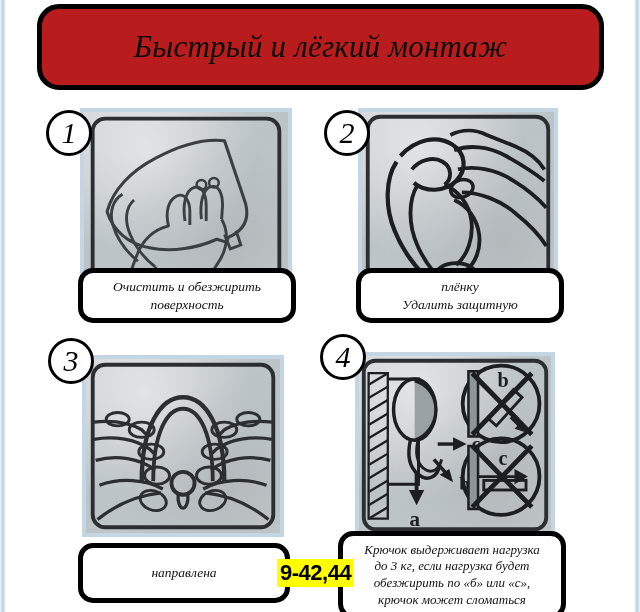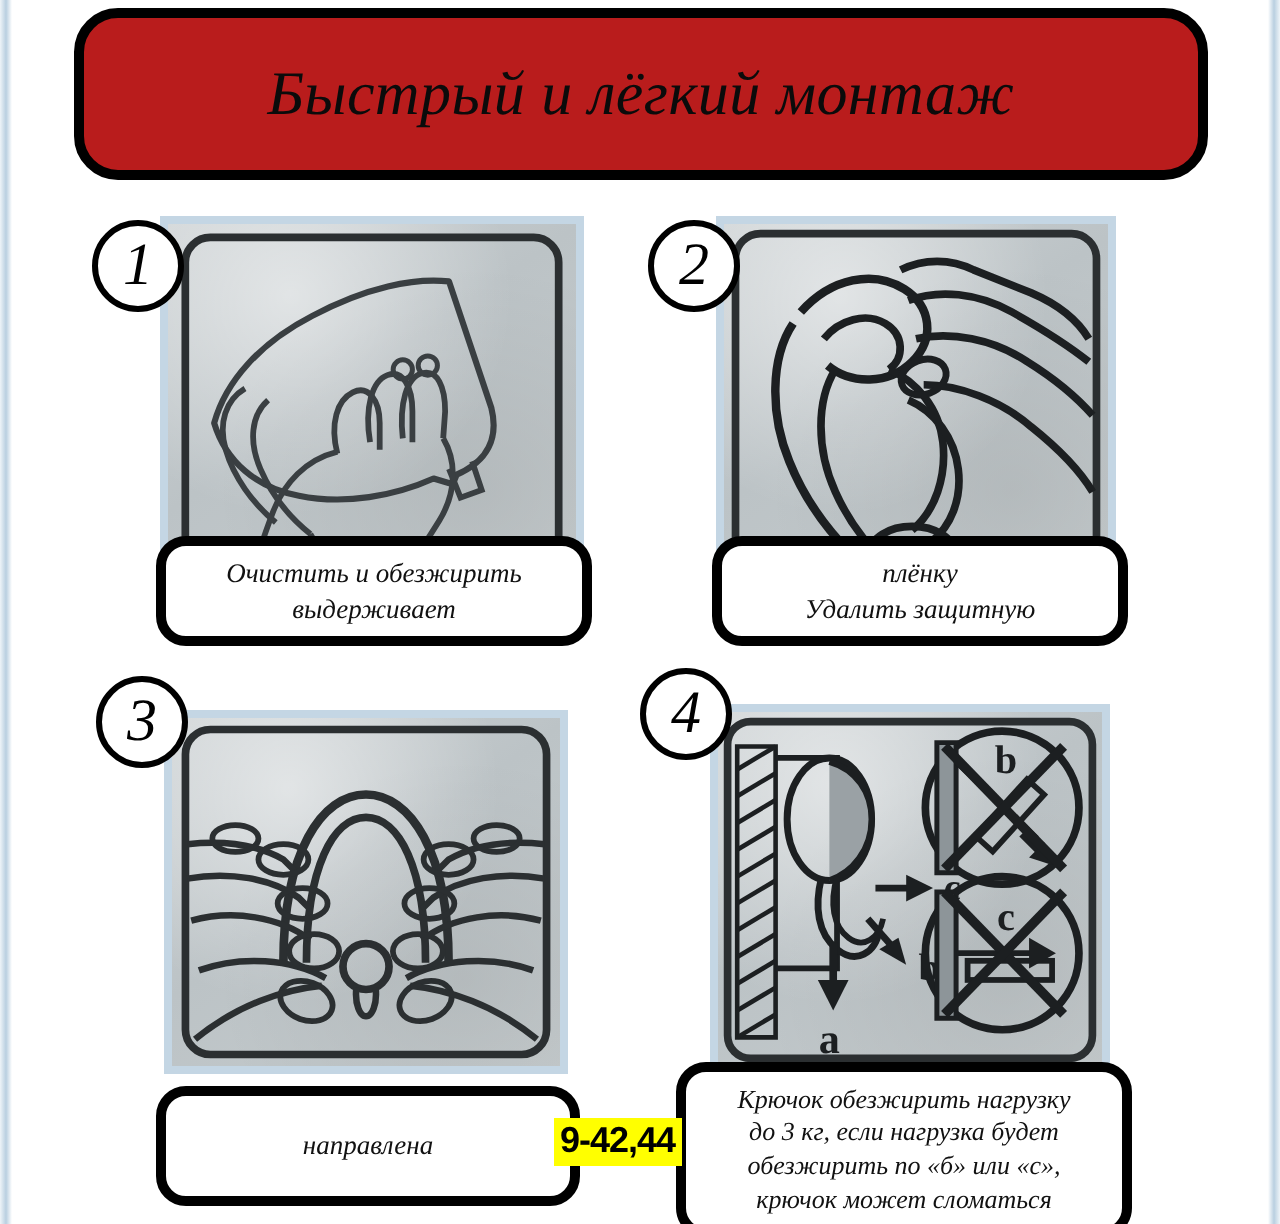--- a/index.html
+++ b/index.html
@@ -81,21 +81,21 @@
   .cap-small{font-size:13.5px;}
   .cap-tiny{font-size:13px;}
 
   
   .highlight{
     position:absolute;
     background:#ffff00;
     color:#000;
     font-family:"Liberation Sans", sans-serif;
     font-weight:bold;
-    font-size:18px;
+    font-size:22px;
     letter-spacing:-0.5px;
     padding:2px 3px 3px 3px;
     z-index:20;
     line-height:1.05;
   }
 </style>
 </head>
 <body>
 
 <div id="page">
@@ -129,21 +129,21 @@
 
         <path d="M40,86 C30,92 26,104 30,118 C34,132 44,146 56,156" fill="none" stroke="#3a3f42" stroke-width="3"></path>
         <path d="M52,92 C43,100 42,114 48,128 C54,142 64,154 74,162" fill="none" stroke="#3a3f42" stroke-width="3"></path>
         <path d="M74,162 C78,168 80,174 80,179" fill="none" stroke="#3a3f42" stroke-width="3"></path>
       </svg>
     </div>
     <div class="badge" style="left:46px;top:110px;">1</div>
     <div class="caption cap-small" style="left:78px;top:268px;width:218px;height:55px;">
       <div>
         <span>Очистить и обезжирить</span>
-        <span>выдерживает</span>
+        <span>поверхность</span>
       </div>
     </div>
   </div>
 
   <div class="step">
     <div class="photo" style="left:358px;top:108px;width:200px;height:185px;">
       <div class="grain"></div>
       <svg viewBox="0 0 200 185" preserveAspectRatio="none">
         <rect x="6" y="5" width="188" height="175" rx="13" fill="none" stroke="#2b2f31" stroke-width="4"></rect>
 
@@ -276,21 +276,21 @@
           <path d="M162,118 L176,126 L162,134 Z" fill="#1c1f21"></path>
           <text x="150" y="114" font-family="Liberation Serif, serif" font-size="21" font-weight="bold" fill="#1c1f21" text-anchor="middle">c</text>
           <path d="M118,94 L180,158" stroke="#1c1f21" stroke-width="5"></path>
           <path d="M180,94 L118,158" stroke="#1c1f21" stroke-width="5"></path>
         </g>
       </svg>
     </div>
     <div class="badge" style="left:320px;top:334px;">4</div>
     <div class="caption cap-tiny" style="left:338px;top:531px;width:228px;height:88px;">
       <div>
-        <span>Крючок обезжирить нагрузку</span>
+        <span>Крючок выдерживает нагрузка</span>
         <span>до 3 кг, если нагрузка будет</span>
         <span>обезжирить по «б» или «с»,</span>
         <span>крючок может сломаться</span>
       </div>
     </div>
   </div>
 
   <div class="highlight" style="left:277px;top:559px;">9-42,44</div>
 
 </div>

